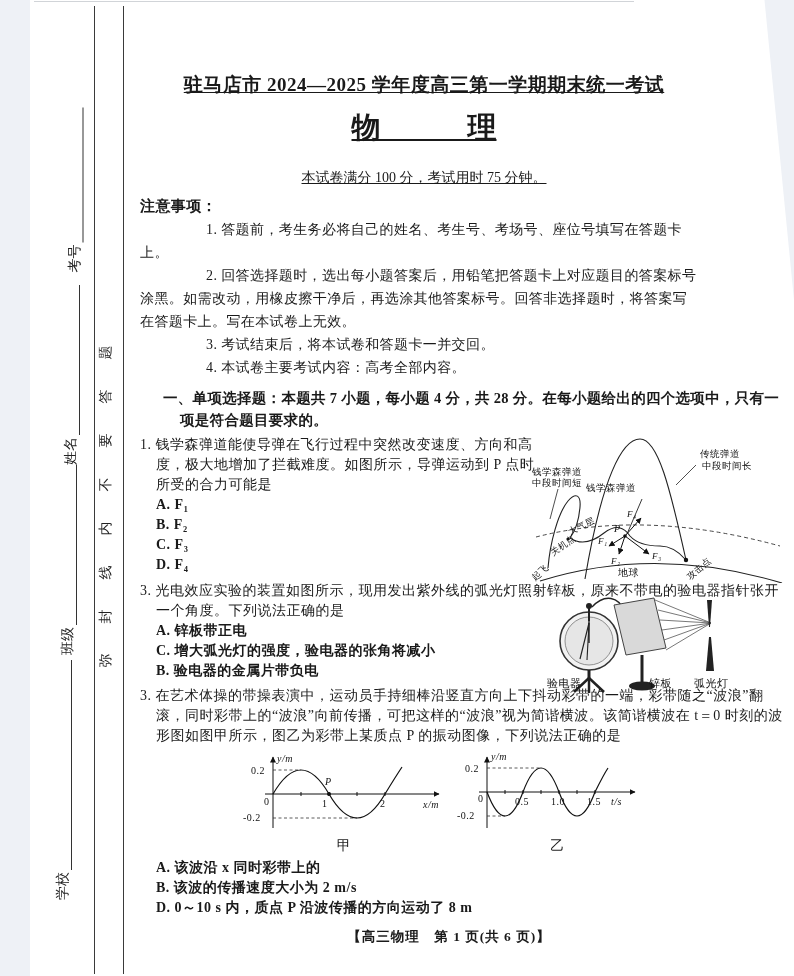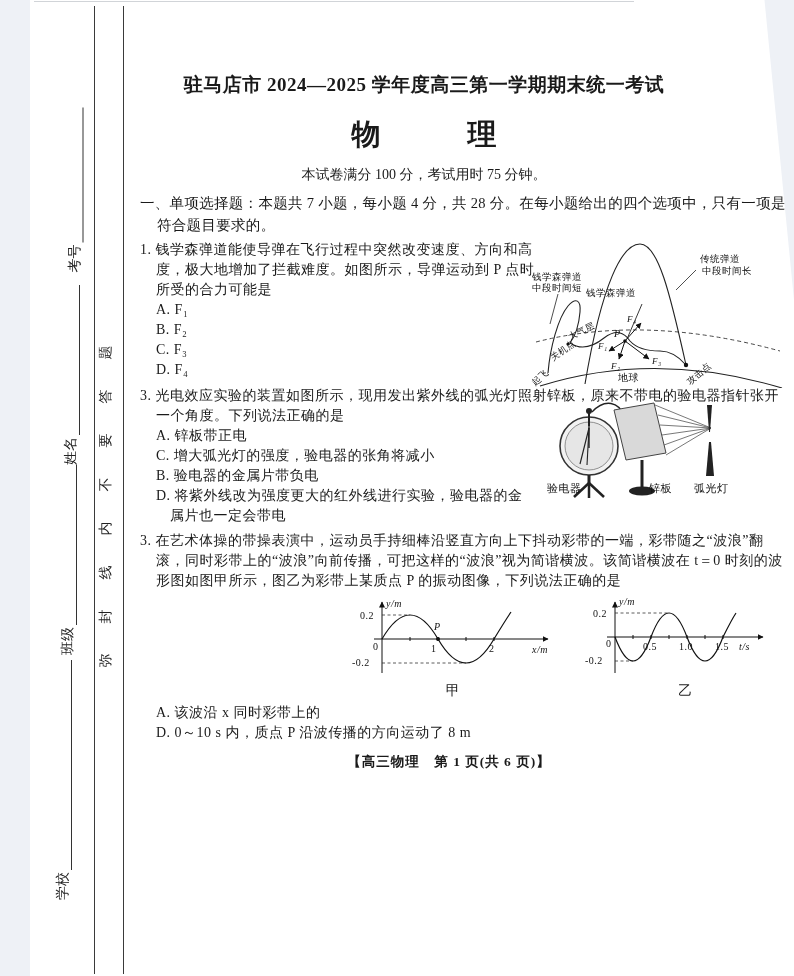--- a/index.html
+++ b/index.html
@@ -19,45 +19,45 @@
   .vfield .u { display:inline-block; height:15px; border-bottom:1px solid #333; flex:1; margin-left:2px; }
   .vf-kaohao { width:165px; left:-40px; top:179px; }
   .vf-xingming { width:180px; left:-51px; top:364px; }
   .vf-banji { width:190px; left:-59px; top:549px; }
   .vf-xuexiao { width:240px; left:-89px; top:769px; }
   .vseal-text { position:absolute; width:355px; height:22px; left:-100px; top:479px;
                 transform:rotate(-90deg); font-size:14px; letter-spacing:30px; color:#222; white-space:nowrap; }
 
   
   .content { position:absolute; left:110px; top:0; width:648px; }
-  .title-block { padding-right:80px; text-align:center; }
+  .title-block { padding-right:80px; text-align:center;text-decoration:underline; }
   .t1 { margin-top:72px; font-size:19px; font-weight:bold; letter-spacing:.5px; }
-  .t2 { margin-top:17px; font-size:29px; font-weight:bold; }
-  .subtitle { margin-top:11px; font-size:14px; }
+  .t2 { margin-top:10px; font-size:29px; font-weight:bold; }
+  .subtitle { margin-top:21px; font-size:14px; }
 
   .notice { margin-top:8px; width:558px; font-size:14px; line-height:23px; letter-spacing:.4px; }
   .notice-head { font-weight:bold; font-size:15px; }
   .notice-item { text-indent:66px; }
 
-  .section-head { margin-top:8px; font-size:14.5px; font-weight:normal; line-height:22px;
-                  padding-left:17px; text-indent:-17px; letter-spacing:.3px; }
+  .section-head { margin-top:8px; font-size:14.5px; font-weight:bold; line-height:22px;
+                  padding-left:17px; text-indent:-17px; letter-spacing:.3px;margin-left:23px; }
 
   .q { position:relative; font-size:14px; line-height:20px; letter-spacing:.5px; }
   .q .stem { padding-left:16px; text-indent:-16px; }
-  .q .opt { padding-left:30px; text-indent:-14px; }
+  .q .opt { padding-left:30px; text-indent:-14px;font-weight:bold; }
   .q1 { margin-top:4px; }
   .q1 .txt { width:396px; }
   .q2 { margin-top:6px; }
   .q2 .opts { width:392px; }
   .q3 { margin-top:5px; }
   .fig { position:absolute; }
   .fig1 { right:0; top:-2px; width:258px; height:150px; }
   .fig2 { right:14px; top:16px; width:235px; height:102px; }
 
-  .graphs-row { margin:4px 0 2px 99px; display:flex; gap:25px;justify-content:flex-end; }
+  .graphs-row { margin:4px 0 2px 99px; display:flex; gap:6px; }
   .graph { text-align:center; }
   .graph .cap { font-size:14px; margin-top:-2px; }
 
   .footer { margin-top:10px; padding-right:30px; text-align:center; font-size:13.5px; font-weight:600; letter-spacing:1px; }
 
   svg text { font-family:"Liberation Serif","DejaVu Serif",serif; fill:#111; }
   .it { font-style:italic; }
 </style>
 </head>
 <body>
@@ -87,20 +87,27 @@
   </div>
   <div class="vseal-text">弥封线内不要答题</div>
 
   <div class="content">
     <div class="title-block">
       <div class="t1">驻马店市 2024—2025 学年度高三第一学期期末统一考试</div>
       <div class="t2">物　　　理</div>
       <div class="subtitle">本试卷满分 100 分，考试用时 75 分钟。</div>
     </div>
 
+    <div class="notice">
+      <p class="notice-head">注意事项：</p>
+      <p class="notice-item">1. 答题前，考生务必将自己的姓名、考生号、考场号、座位号填写在答题卡上。</p>
+      <p class="notice-item">2. 回答选择题时，选出每小题答案后，用铅笔把答题卡上对应题目的答案标号涂黑。如需改动，用橡皮擦干净后，再选涂其他答案标号。回答非选择题时，将答案写在答题卡上。写在本试卷上无效。</p>
+      <p class="notice-item">3. 考试结束后，将本试卷和答题卡一并交回。</p>
+      <p class="notice-item">4. 本试卷主要考试内容：高考全部内容。</p>
+    </div>
 
     <p class="section-head">一、单项选择题：本题共 7 小题，每小题 4 分，共 28 分。在每小题给出的四个选项中，只有一项是符合题目要求的。</p>
 
     <div class="q q1">
       <div class="fig fig1">
         <svg width="258" height="150" viewBox="0 0 258 150">
           <defs>
             <marker id="arr" markerWidth="7" markerHeight="6" refX="5.5" refY="3" orient="auto">
               <path d="M0,0 L6,3 L0,6 Z" fill="#111"></path>
             </marker>
@@ -189,21 +196,20 @@
           <text x="8" y="90" font-size="11">验电器</text>
           <text x="110" y="90" font-size="11">锌板</text>
           <text x="155" y="90" font-size="11">弧光灯</text>
         </svg>
       </div>
       <p class="stem">3. 光电效应实验的装置如图所示，现用发出紫外线的弧光灯照射锌板，原来不带电的验电器指针张开一个角度。下列说法正确的是</p>
       <div class="opts">
         <p class="opt">A. 锌板带正电</p>
         <p class="opt">C. 增大弧光灯的强度，验电器的张角将减小</p>
         <p class="opt">B. 验电器的金属片带负电</p>
-        <p class="opt">D. 将紫外线改为强度更大的红外线进行实验，验电器的金属片也一定会带电</p>
       </div>
     </div>
 
     <div class="q q3">
       <p class="stem">3. 在艺术体操的带操表演中，运动员手持细棒沿竖直方向上下抖动彩带的一端，彩带随之“波浪”翻滚，同时彩带上的“波浪”向前传播，可把这样的“波浪”视为简谐横波。该简谐横波在 t＝0 时刻的波形图如图甲所示，图乙为彩带上某质点 P 的振动图像，下列说法正确的是</p>
       <div class="graphs-row">
         <div class="graph">
           <svg width="210" height="82" viewBox="0 0 210 82">
             <defs>
               <marker id="arr2" markerWidth="7" markerHeight="6" refX="5.5" refY="3" orient="auto">
@@ -254,18 +260,19 @@
             <text x="2" y="69" font-size="10">-0.2</text>
             <text x="60" y="55" font-size="10">0.5</text>
             <text x="96" y="55" font-size="10">1.0</text>
             <text x="132" y="55" font-size="10">1.5</text>
             <text x="156" y="55" font-size="10" class="it">t/s</text>
           </svg>
           <div class="cap">乙</div>
         </div>
       </div>
       <p class="opt">A. 该波沿 x 同时彩带上的</p>
+      <p class="opt">B. 该波的传播速度大小为 2 m/s</p>
       <p class="opt">D. 0～10 s 内，质点 P 沿波传播的方向运动了 8 m</p>
     </div>
 
     <div class="footer">【高三物理　第 1 页(共 6 页)】</div>
   </div>
 </div>
 
 </body></html>

